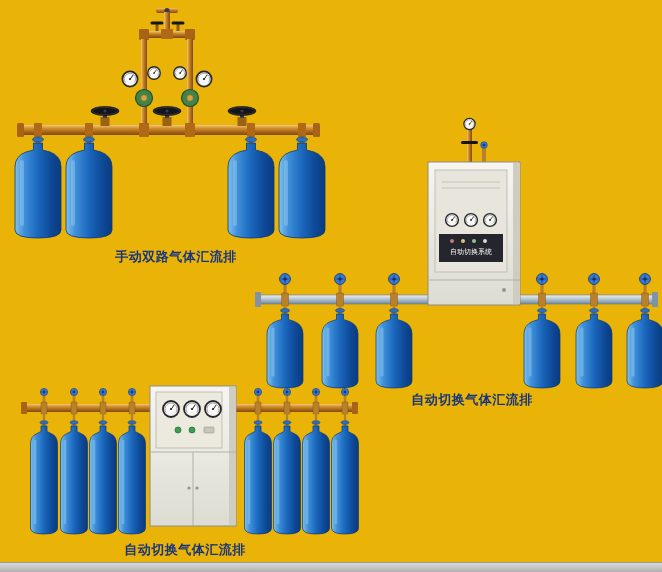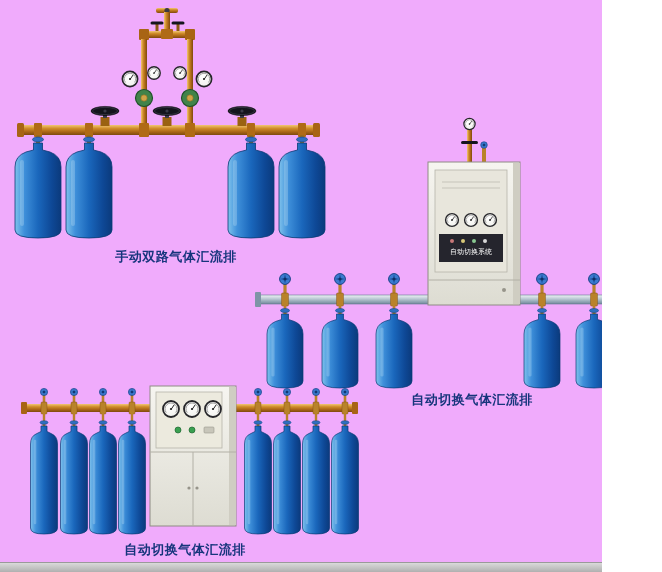--- a/index.html
+++ b/index.html
@@ -1,16 +1,16 @@
 <!DOCTYPE html>
 <html><head>
 <meta charset="utf-8">
 <style>
   html,body{margin:0;padding:0;background:#ffffff;}
-  .canvas{position:relative;width:602px;height:572px;background:#f0abfc;overflow:hidden;font-family:"Liberation Sans",sans-serif;}
+  .canvas{position:relative;width:662px;height:572px;background:#eab308;overflow:hidden;font-family:"Liberation Sans",sans-serif;}
   svg.scene{position:absolute;left:0;top:0;display:block;}
   svg text{font-family:"Liberation Sans",sans-serif;}
   .caption{position:absolute;font-weight:bold;font-size:13px;color:#16357c;text-align:center;white-space:nowrap;letter-spacing:0.5px;}
   .footer-bar{position:absolute;left:0;top:562px;width:662px;height:10px;background:linear-gradient(#dadada,#b0b0b0);border-top:1px solid #9a9a9a;box-sizing:border-box;}
 </style>
 </head>
 <body>
 
 <div class="canvas">
 

